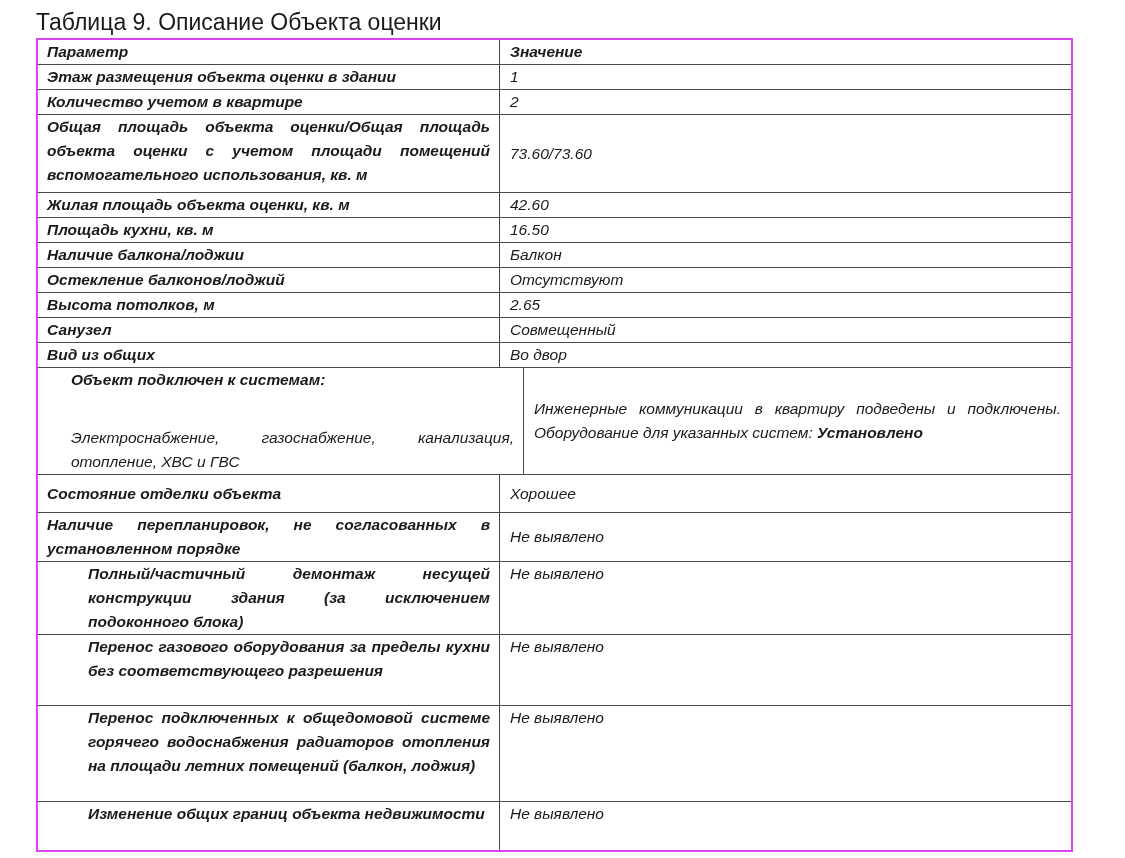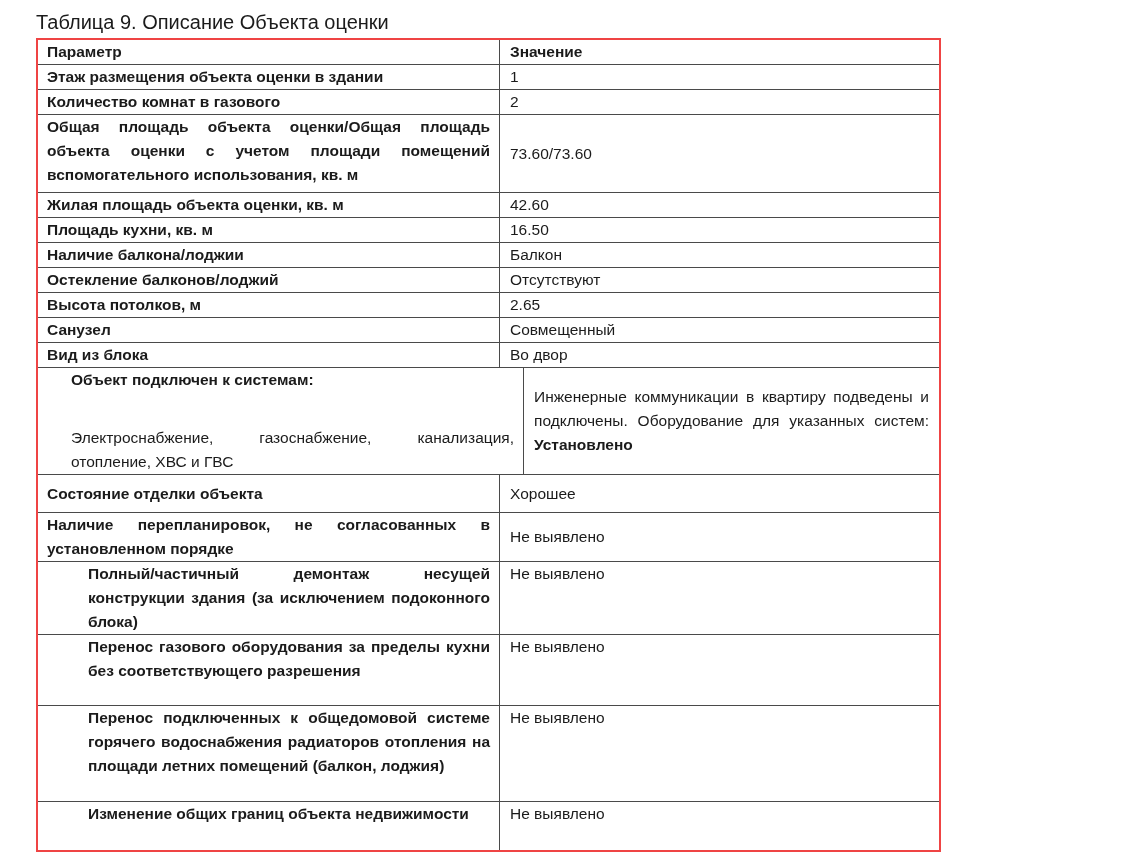--- a/index.html
+++ b/index.html
@@ -6,28 +6,29 @@
   html, body {
     background: #ffffff;
     width: 1125px;
     height: 858px;
     font-family: "Liberation Sans", "DejaVu Sans", sans-serif;
     color: #1b1b1b;
     overflow: hidden;
   }
   .page { padding: 10px 0 0 36px; }
   .doc-title {
-    font-size: 20px;
+    font-size: 23px;
     line-height: 24px;
     margin-bottom: 4px;
     color: #1b1b1b;
   }
   .table {
-    width: 905px;
-    border: 2px solid #ef4444;
+    width: 1037px;
+    border: 2px solid #d946ef;
+    font-style: italic;
   }
   .tr {
     display: flex;
     align-items: stretch;
     border-top: 1px solid #4a4a4a;
   }
   .tr:first-child { border-top: none; }
   .td {
     font-size: 15.5px;
     line-height: 24px;
@@ -78,21 +79,21 @@
       <div class="td param th">Параметр</div>
       <div class="td value th">Значение</div>
     </div>
 
     <div class="tr">
       <div class="td param">Этаж размещения объекта оценки в здании</div>
       <div class="td value">1</div>
     </div>
 
     <div class="tr">
-      <div class="td param">Количество комнат в газового</div>
+      <div class="td param">Количество учетом в квартире</div>
       <div class="td value">2</div>
     </div>
 
     <div class="tr mh78">
       <div class="td param">Общая площадь объекта оценки/Общая площадь объекта оценки с учетом площади помещений вспомогательного использования, кв. м</div>
       <div class="td value vc">
         <span>73.60/73.60</span>
       </div>
     </div>
 
@@ -120,21 +121,21 @@
       <div class="td param">Высота потолков, м</div>
       <div class="td value">2.65</div>
     </div>
 
     <div class="tr">
       <div class="td param">Санузел</div>
       <div class="td value">Совмещенный</div>
     </div>
 
     <div class="tr">
-      <div class="td param">Вид из блока</div>
+      <div class="td param">Вид из общих</div>
       <div class="td value">Во двор</div>
     </div>
 
     <div class="tr mh76">
       <div class="td param">
         <div class="bold-line">Объект подключен к системам:</div>
         <div class="reg-text">Электроснабжение, газоснабжение, канализация, отопление, ХВС и ГВС</div>
       </div>
       <div class="td value vc">
         <div class="jtext"><span>Инженерные коммуникации в квартиру подведены и подключены. Оборудование для указанных систем: </span><span class="b">Установлено</span></div>

